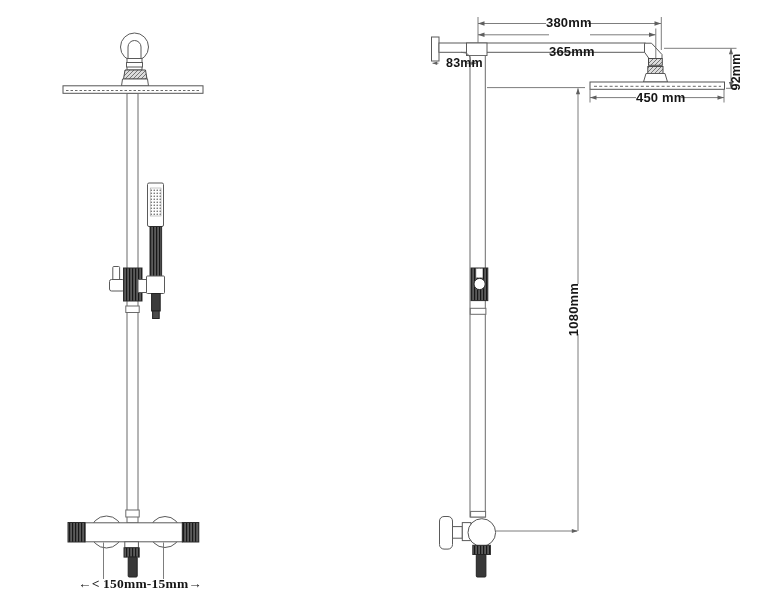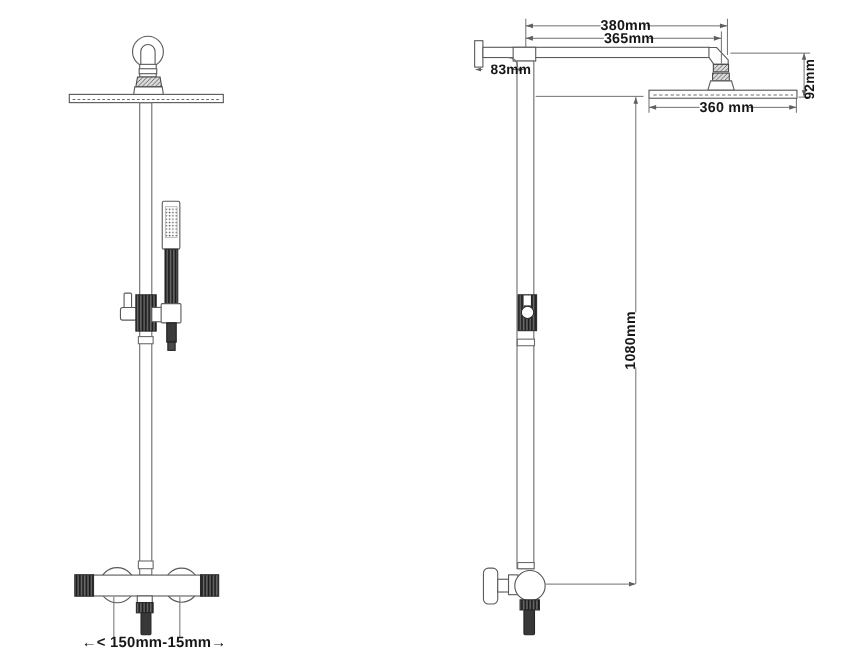--- a/index.html
+++ b/index.html
@@ -7,21 +7,21 @@
     position:relative;width:776px;height:600px;background:#ffffff;overflow:hidden;
     font-family:"Liberation Sans",sans-serif;
   }
   #stage svg{position:absolute;left:0;top:0;}
   .label{
     position:absolute;font-weight:bold;color:#161616;line-height:1;
     text-align:center;white-space:nowrap;letter-spacing:0.2px;
   }
   .fs13{font-size:13px;}
   .fs12{font-size:12.5px;}
-  .fs14{font-size:13.5px;}
+  .fs14{font-size:13.5px;font-family:Liberation Serif, serif;}
   .rot{transform:rotate(-90deg);transform-origin:center center;}
 </style>
 </head>
 <body>
 
 <div id="stage">
 
 <svg width="776" height="600" viewBox="0 0 776 600">
   <defs>
     <pattern id="knurl" width="3" height="4" patternUnits="userSpaceOnUse">
@@ -170,20 +170,20 @@
           <polygon points="731,88 728.9,82 733.1,82"></polygon>
       <polygon points="590,97.6 596.5,95.4 596.5,99.8"></polygon>
           <polygon points="724,97.6 717.5,95.4 717.5,99.8"></polygon>
       <polygon points="578,88.3 575.9,94.3 580.1,94.3"></polygon>
           <polygon points="578,531 571.8,528.9 571.8,533.1"></polygon>
     </g>
   </g>
 </svg>
 
 <div class="label fs13" style="left:546px;top:16px;width:43px;">380mm</div>
-<div class="label fs13" style="left:549px;top:28px;width:42px;">365mm</div>
+<div class="label fs13" style="left:549px;top:45px;width:42px;">365mm</div>
 <div class="label fs12" style="left:446px;top:57px;width:29px;">83mm</div>
 <div class="label fs12 rot" style="left:714px;top:65px;width:46px;height:14px;">92mm</div>
-<div class="label fs13" style="left:636px;top:91px;width:45px;">360 mm</div>
+<div class="label fs13" style="left:636px;top:91px;width:45px;">450 mm</div>
 <div class="label fs13 rot" style="left:544px;top:302px;width:60px;height:15px;">1080mm</div>
 <div class="label fs14" style="left:73px;top:577px;width:134px;">←&lt; 150mm-15mm→</div>
 
 </div>
 
 </body></html>

